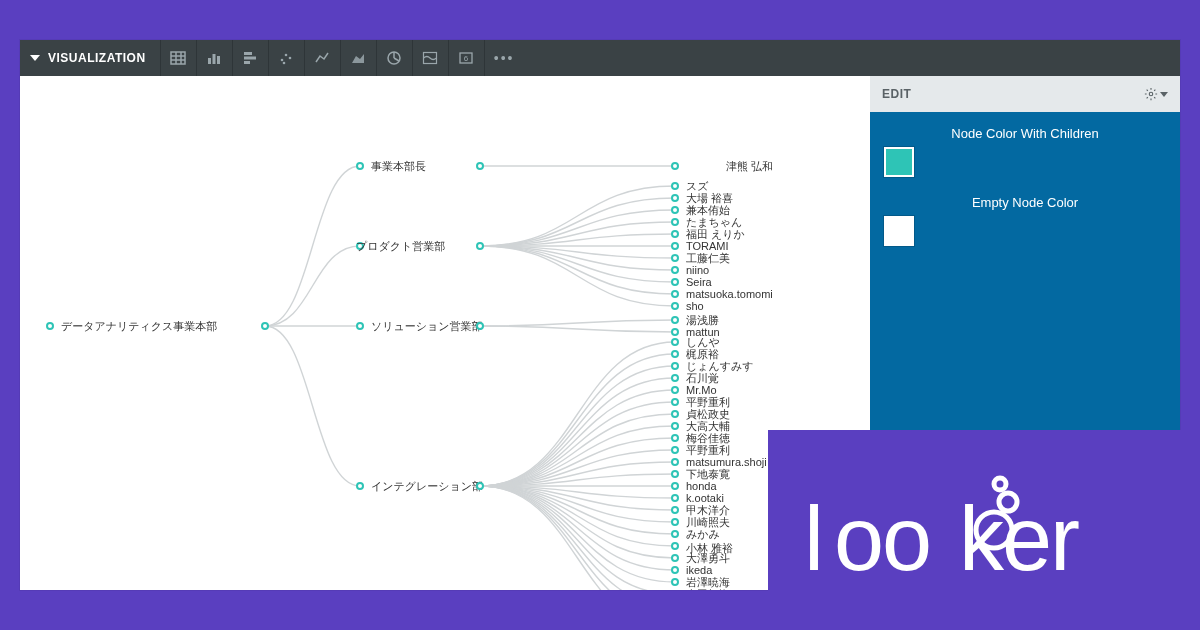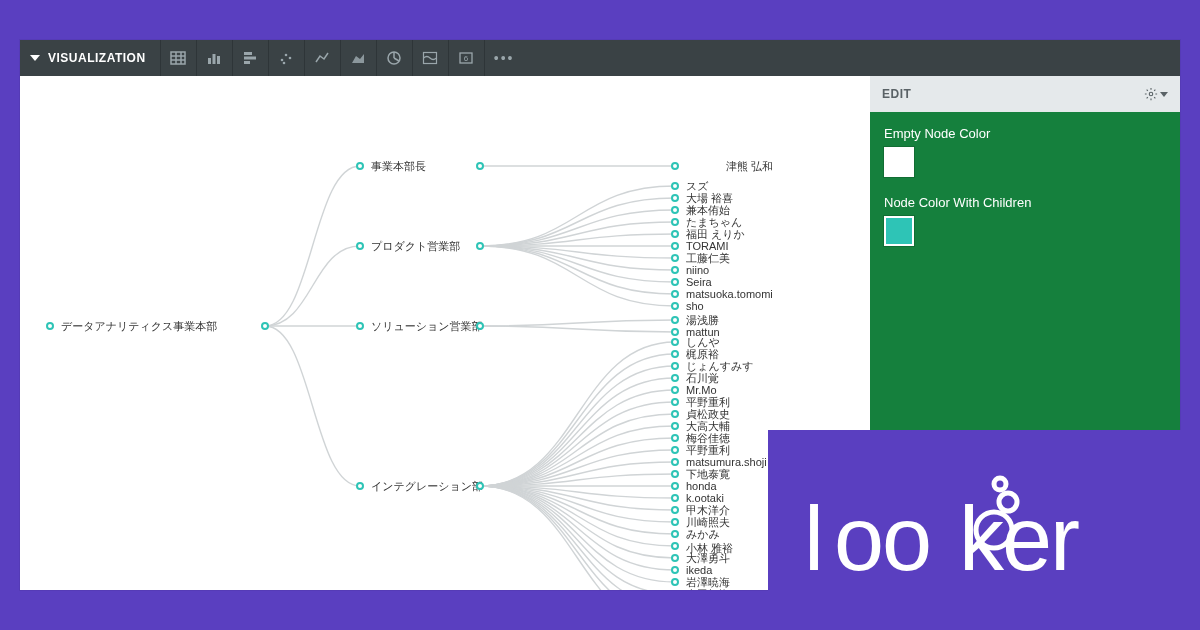--- a/index.html
+++ b/index.html
@@ -93,25 +93,26 @@
     width: 8px; height: 8px;
     border: 2px solid #2ec4b6;
     border-radius: 50%;
     background: #ffffff;
     transform: translate(-50%, -50%);
   }
 
   
   .edit-panel {
     width: 310px;
-    background: #15803d;
+    background: #0369a1;
     color: #ffffff;
     display: flex; flex-direction: column;
     height: 370px;
     flex-shrink: 0;
+    text-align: center;
   }
   .edit-header {
     height: 36px;
     background: #e5e9eb;
     color: #5a6266;
     display: flex; align-items: center; justify-content: space-between;
     padding: 0 12px;
     font-size: 12px; font-weight: 700; letter-spacing: 0.5px;
   }
   .edit-body { padding: 14px; font-size: 13px; }
@@ -261,21 +262,21 @@
 
     <div class="node-circle" style="left: 30px; top: 250px;"></div>
         <span class="node-label right-of" style="left: 35px; top: 250px;">データアナリティクス事業本部</span>
         <div class="node-circle" style="left: 245px; top: 250px;"></div>
         <div class="node-circle" style="left: 340px; top: 90px;"></div>
         <span class="node-label right-of" style="left: 345px; top: 90px;">事業本部長</span>
         <div class="node-circle" style="left: 460px; top: 90px;"></div>
         <div class="node-circle" style="left: 655px; top: 90px;"></div>
         <span class="node-label right-of" style="left: 660px; top: 90px; padding-left: 46px;">津熊 弘和</span>
         <div class="node-circle" style="left: 340px; top: 170px;"></div>
-        <span class="node-label right-of" style="left: 345px; top: 170px;">プロダクト営業部</span>
+        <span class="node-label right-of" style="left: 330px; top: 170px;">プロダクト営業部</span>
         <div class="node-circle" style="left: 460px; top: 170px;"></div>
         <div class="node-circle" style="left: 655px; top: 110px;"></div>
         <span class="node-label right-of" style="left: 660px; top: 110px;">スズ</span>
         <div class="node-circle" style="left: 655px; top: 122px;"></div>
         <span class="node-label right-of" style="left: 660px; top: 122px;">大場 裕喜</span>
         <div class="node-circle" style="left: 655px; top: 134px;"></div>
         <span class="node-label right-of" style="left: 660px; top: 134px;">兼本侑始</span>
         <div class="node-circle" style="left: 655px; top: 146px;"></div>
         <span class="node-label right-of" style="left: 660px; top: 146px;">たまちゃん</span>
         <div class="node-circle" style="left: 655px; top: 158px;"></div>
@@ -355,26 +356,26 @@
               <circle cx="8" cy="8" r="2"></circle>
               <path d="M8 1v2M8 13v2M1 8h2M13 8h2M3 3l1.4 1.4M11.6 11.6L13 13M3 13l1.4-1.4M11.6 4.4L13 3"></path>
             </svg>
           <svg width="8" height="8" viewBox="0 0 8 8">
               <polygon points="0,2 8,2 4,7" fill="#5a6266"></polygon>
             </svg>
         </span>
       </div>
       <div class="edit-body">
         <div class="field">
+          <div>Node Color With Children</div>
+          <div class="swatch" style="background:#2ec4b6"></div>
+        </div>
+        <div class="field">
           <div>Empty Node Color</div>
           <div class="swatch" style="background:#ffffff"></div>
-        </div>
-        <div class="field">
-          <div>Node Color With Children</div>
-          <div class="swatch" style="background:#2ec4b6"></div>
         </div>
       </div>
     </div>
   </div>
 </div>
 
 <div class="logo-panel">
   <svg viewBox="0 0 360 120">
     <g fill="none" stroke="#ffffff" stroke-width="5">
       <circle cx="196" cy="14" r="6"></circle>

